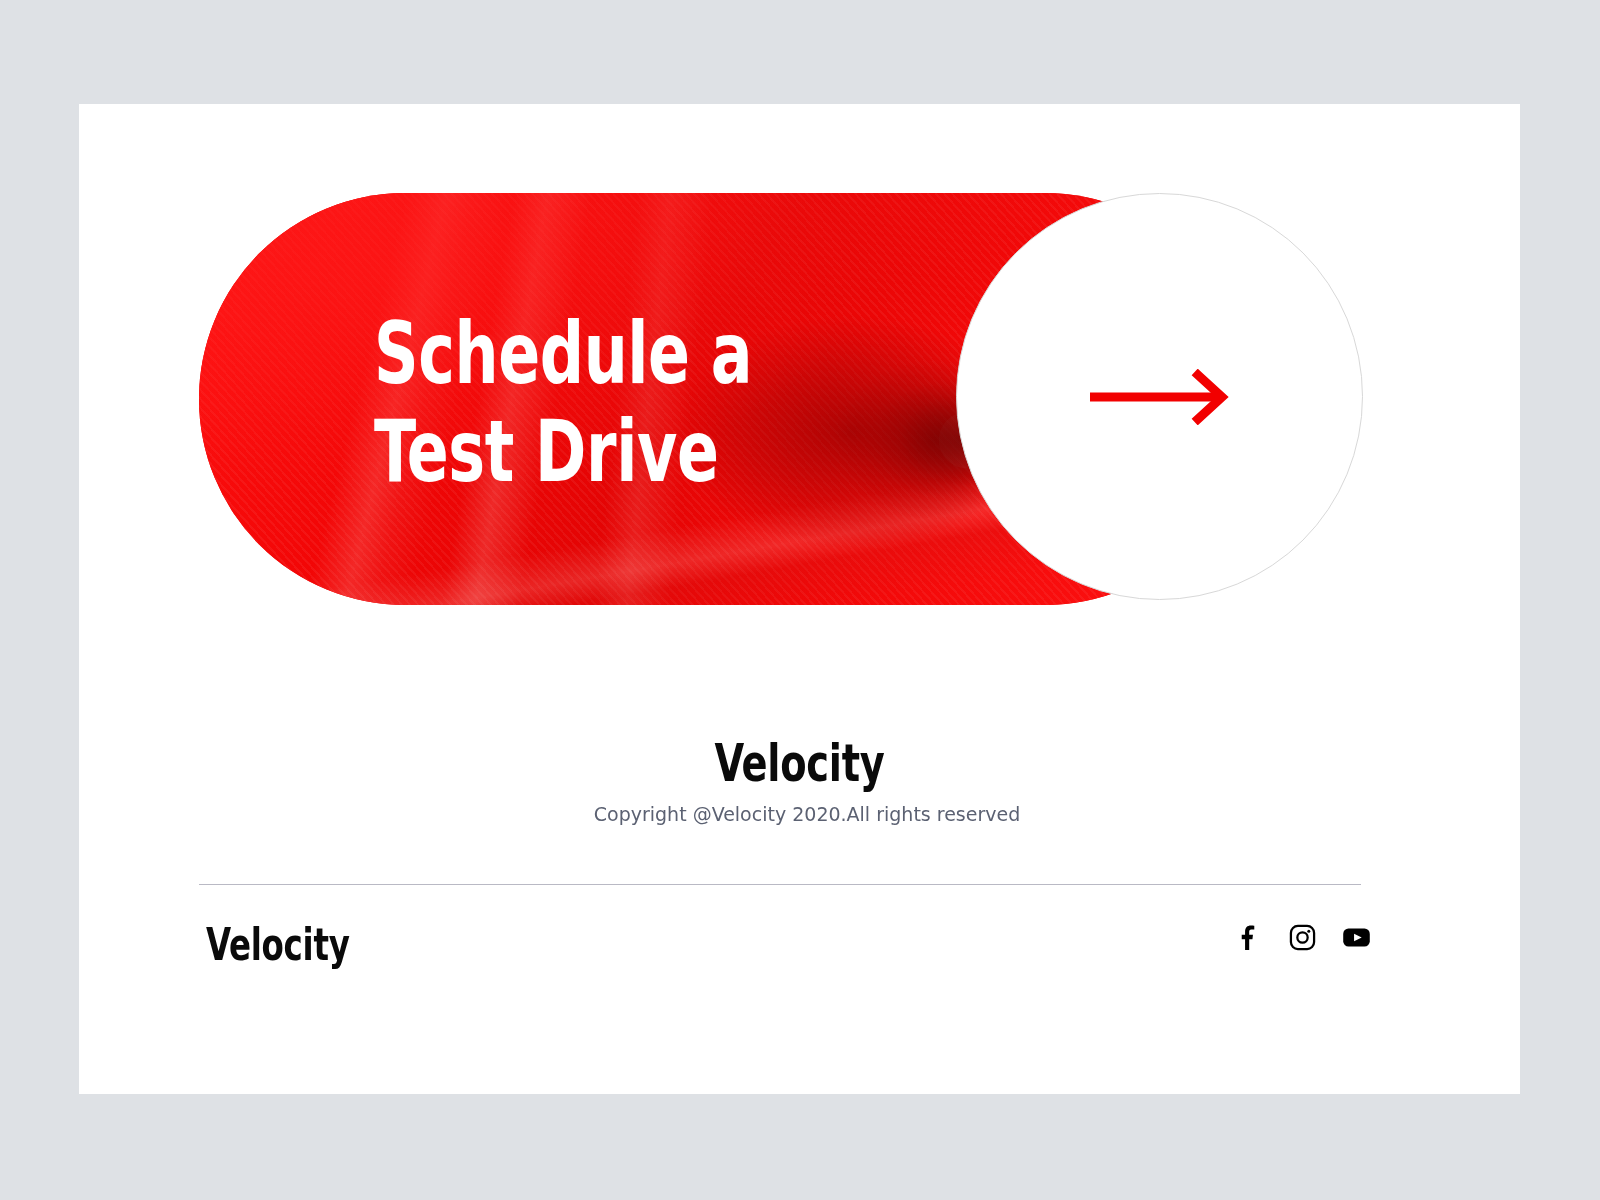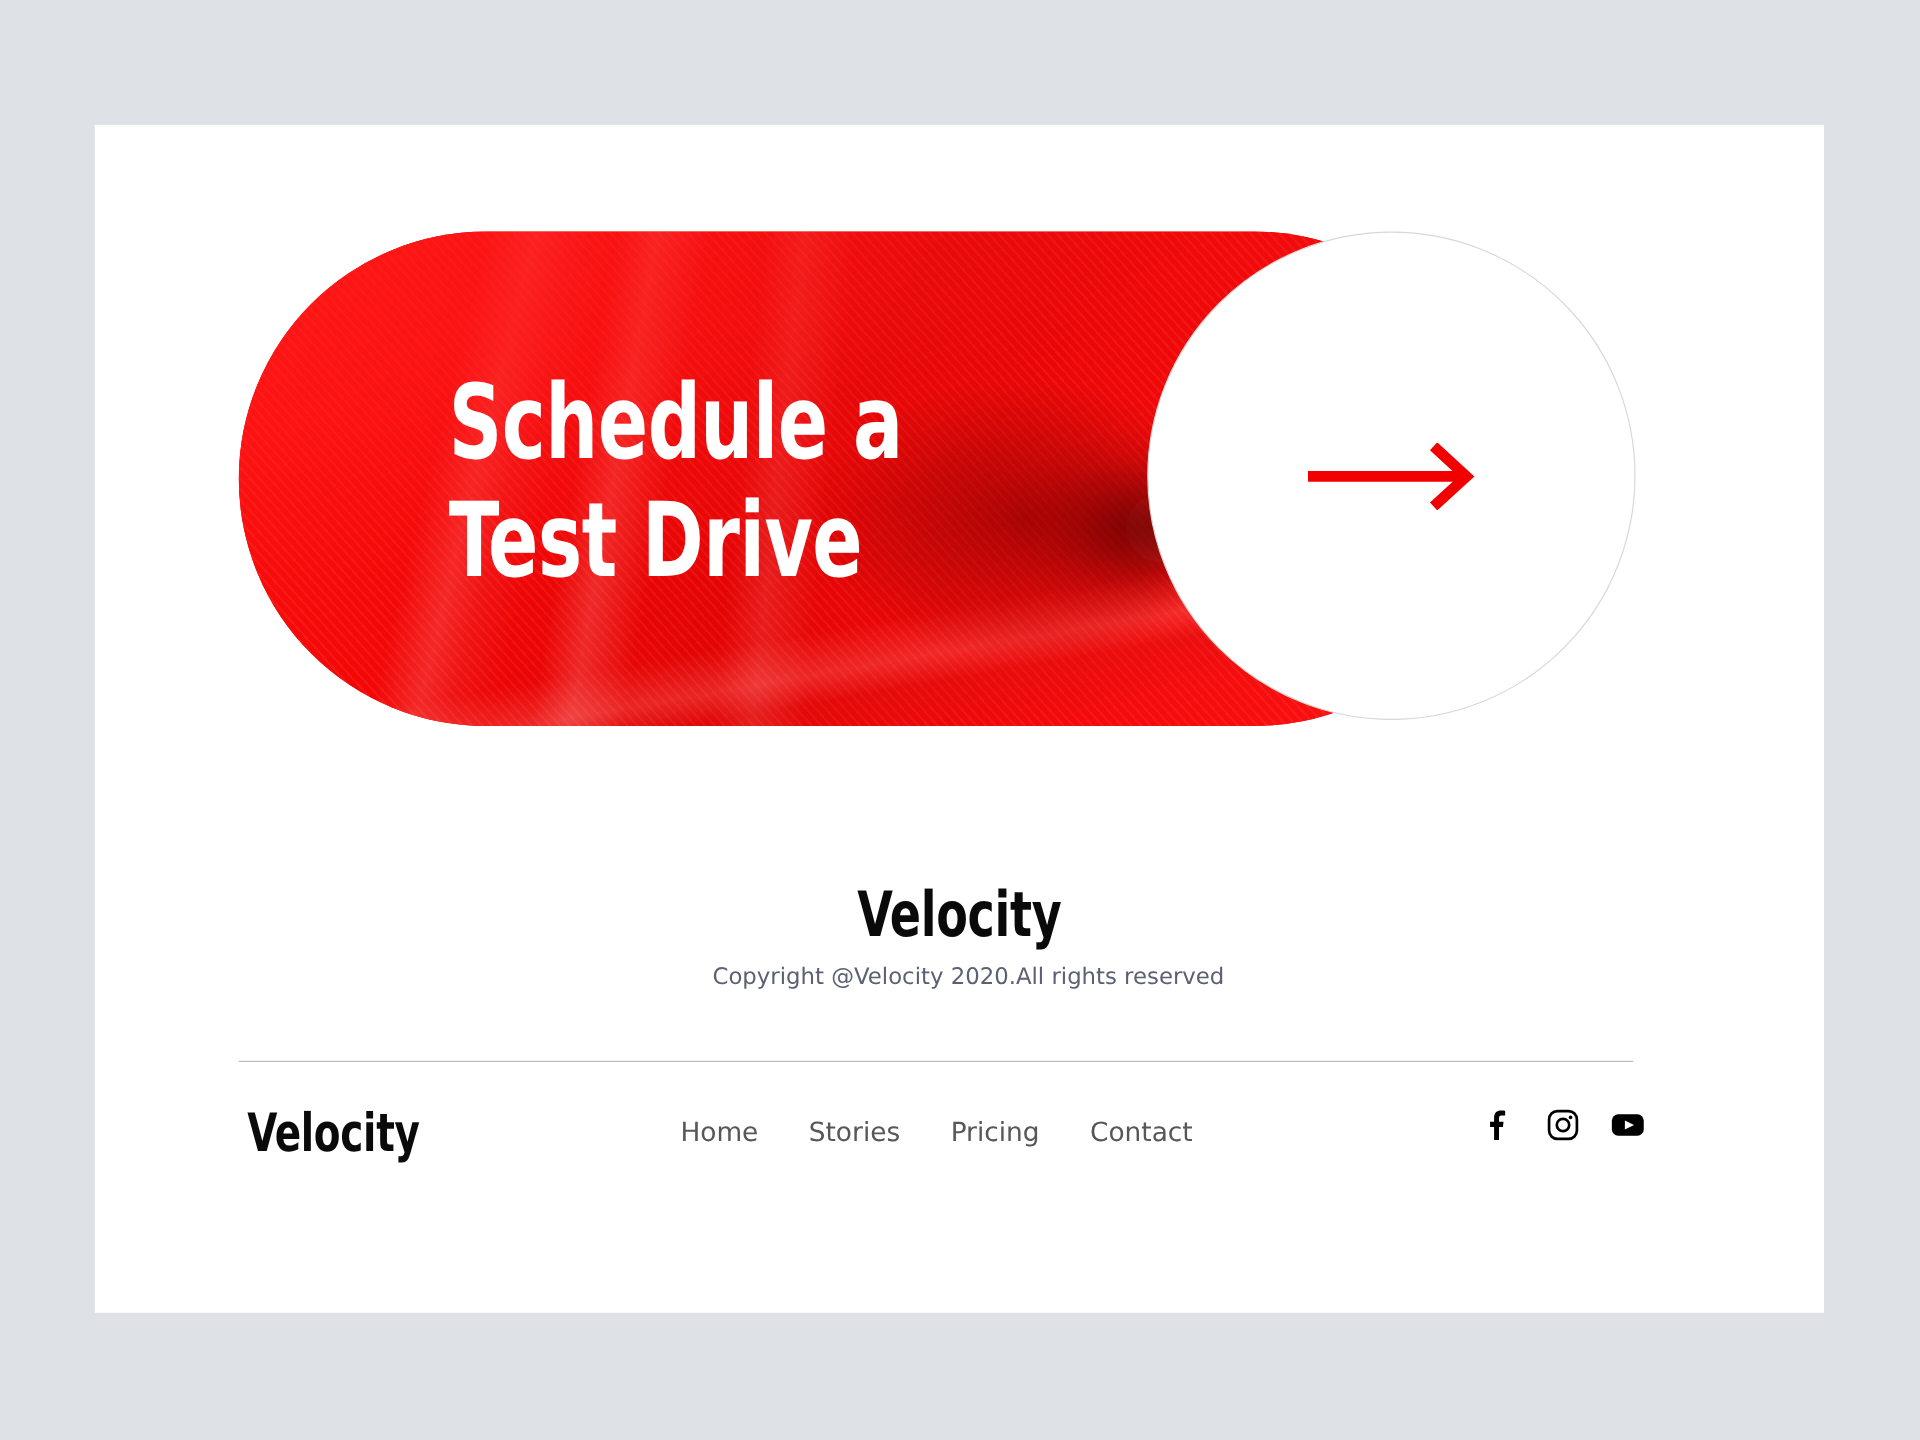--- a/index.html
+++ b/index.html
@@ -238,26 +238,20 @@
     <div id="brand-name">Velocity</div>
     <div id="brand-copyright">Copyright @Velocity 2020.All rights reserved</div>
   </section>
 
   <div id="footer-divider"></div>
 
   <footer id="footer-bar">
 
     <div id="footer-logo">Velocity</div>
 
-    <nav id="footer-nav">
-      <a class="footer-nav-link">Home</a>
-      <a class="footer-nav-link">Stories</a>
-      <a class="footer-nav-link">Pricing</a>
-      <a class="footer-nav-link">Contact</a>
-    </nav>
 
     <div id="footer-social">
 
       <span class="social-icon">
         <svg width="26" height="26" viewBox="0 0 24 24" fill="#000000">
           <path d="M15.6 5.1h2.2V1.5c-.4-.05-1.7-.17-3.2-.17-3.2 0-5.3 1.95-5.3 5.54v3.1H6.2v4.05h3.1V24h3.8V14.02h3.0l.47-4.05h-3.47V7.27c0-1.17.32-2.17 1.98-2.17z"></path>
         </svg>
       </span>
 
       <span class="social-icon">

